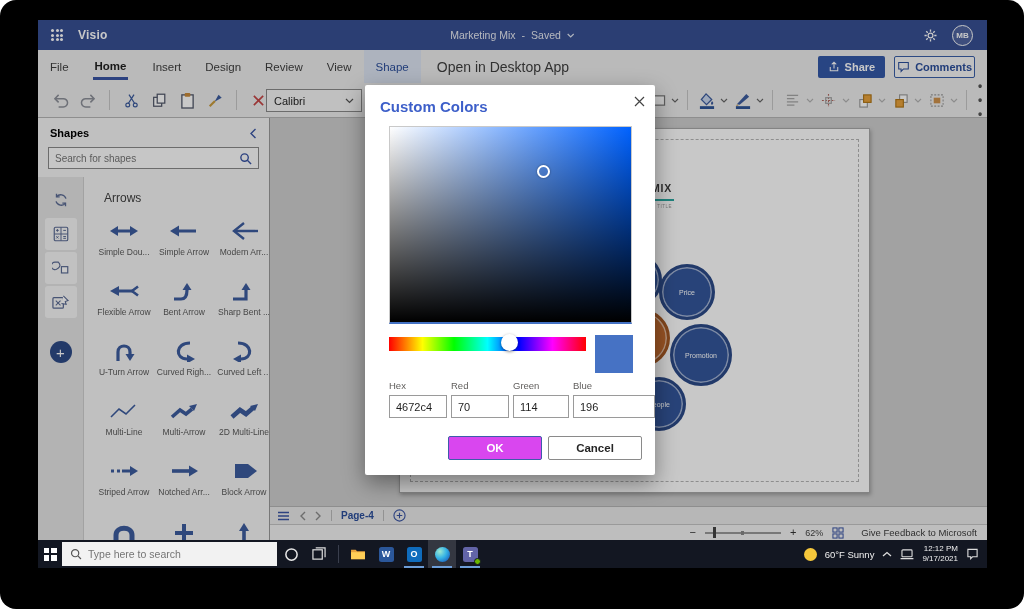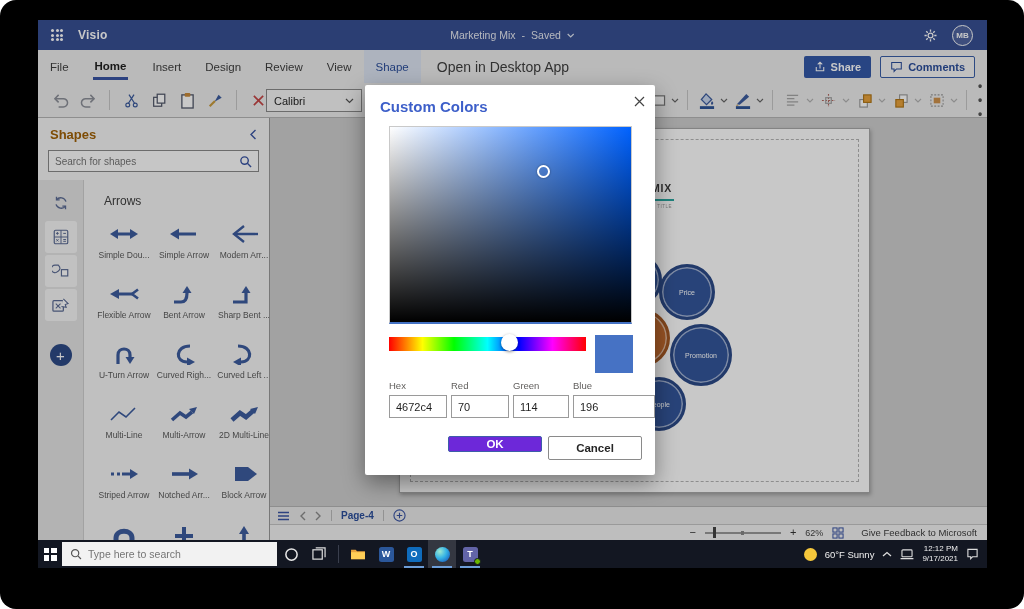--- a/index.html
+++ b/index.html
@@ -20,39 +20,39 @@
 
 
 .menubar{height:33px;background:#EDEDED;display:flex;align-items:center;position:relative}
 .tabs{display:flex;align-items:center;height:100%}
 .tab{padding:0 12px;font-size:11.5px;color:#3f3f3f;height:100%;display:flex;align-items:center}
 .tab.active span{font-weight:700;color:#1f1f1f;border-bottom:3px solid #3A55A4;padding:7px 2px 5px}
 .tab.hl{background:#DDE5F3;color:#2B4E9B}
 .open-desktop{margin-left:16px;font-size:14px;color:#3f3f3f}
 .mb-right{margin-left:auto;display:flex;align-items:center;gap:9px;margin-right:12px}
 .share-btn{height:22px;background:#3358A8;border-radius:2px;color:#fff;font-size:11px;font-weight:600;display:flex;align-items:center;gap:5px;padding:0 10px}
-.comments-btn{height:22px;background:#F5F5F5;border:1px solid #3A5FA8;border-radius:2px;color:#2B4E9B;font-size:11px;font-weight:600;display:flex;align-items:center;gap:5px;padding:0 9px}
+.comments-btn{height:22px;background:#F5F5F5;border:1px solid #3A5FA8;border-radius:2px;color:#2B4E9B;font-size:11px;font-weight:600;display:flex;align-items:center;gap:5px;padding:0 2px}
 
 
 .toolbar{height:35px;background:#EDEDED;position:relative;border-bottom:1px solid #b5b5b5;display:flex;align-items:center}
 .tool{width:24px;height:24px;display:flex;align-items:center;justify-content:center}
 .tdiv{width:1px;height:20px;background:#c6c6c6;margin:0 5px}
 .lefttools{display:flex;align-items:center;margin-left:10px;gap:4px}
 .font-combo{position:absolute;left:228px;top:6px;width:96px;height:23px;border:1px solid #8a8a8a;display:flex;align-items:center;padding:0 7px;font-size:11px;color:#1f1f1f;background:#F5F5F5}
 .font-combo .chev{margin-left:auto}
 .righttools{position:absolute;left:608px;top:0;height:100%;display:flex;align-items:center;gap:3px}
 .tgroup{display:flex;align-items:center;gap:1px}
 .chev{display:inline-block}
 .more{font-size:12px;color:#555;letter-spacing:1px;font-weight:700;margin-left:4px}
 
 
 .main{position:absolute;top:98px;left:0;right:0;bottom:0;display:flex}
 .sidebar{width:232px;background:#F5F5F5;border-right:1px solid #9a9a9a;display:flex;flex-direction:column}
 .panel-head{display:flex;align-items:center;padding:9px 12px 6px 12px}
-.panel-title{font-size:13px;font-weight:700;color:#a16207}
+.panel-title{font-size:11px;font-weight:700;color:#000000}
 .collapse{margin-left:auto}
 .searchbox{margin:2px 10px 8px 10px;height:22px;border:1px solid #8a8a8a;background:#FDFDFD;display:flex;align-items:center;padding:0 6px}
 .searchbox input{border:0;outline:0;flex:1;font-size:10px;color:#555;background:transparent}
 .gallery-wrap{flex:1;display:flex;overflow:hidden}
 .strip{width:46px;background:#E4E4E4;border-right:1px solid #cfcfcf;display:flex;flex-direction:column;align-items:center;padding-top:6px}
 .scell{width:32px;height:32px;display:flex;align-items:center;justify-content:center;margin-bottom:1px;background:#F7F7F7;border-radius:3px;margin-top:1px}
 .scell.plain{background:transparent}
 .plusbtn{width:22px;height:22px;border-radius:50%;background:#2D4A86;color:#fff;display:flex;align-items:center;justify-content:center;margin-top:22px;font-size:15px;font-weight:400}
 .gallery{flex:1;padding:14px 0 0 10px;overflow:hidden;background:#F5F5F5}
 .section-title{font-size:12px;color:#404040;margin-bottom:10px;margin-left:10px}
@@ -109,21 +109,21 @@
 .sv-thumb{position:absolute;left:172px;top:80px;width:13px;height:13px;border:2px solid #fff;border-radius:50%;box-shadow:0 0 2px rgba(0,0,0,.5)}
 .hue{position:absolute;left:24px;top:252px;width:197px;height:14px;background:linear-gradient(to right,#f00 0%,#ff0 17%,#0f0 33%,#0ff 50%,#00f 66%,#f0f 83%,#f00 100%)}
 .hue-thumb{position:absolute;left:136px;top:249px;width:17px;height:17px;background:#fff;border-radius:50%;box-shadow:0 1px 3px rgba(0,0,0,.45)}
 .swatch{position:absolute;left:230px;top:250px;width:38px;height:38px;background:#4672C4}
 .fields{position:absolute;left:24px;top:295px;right:22px;display:flex;gap:4px}
 .field{display:flex;flex-direction:column}
 .flabel{font-size:9.5px;color:#605E5C;margin-bottom:4px}
 .field input{height:23px;border:1px solid #9a9a9a;font-size:11px;color:#1f1f1f;padding:0 6px;outline:none;background:#fff}
 .f-hex{width:58px}.f-r{width:58px}.f-g{width:56px}.f-b{width:82px}
 .dlg-btns{position:absolute;left:83px;top:351px;display:flex;gap:6px}
-.btn-ok{width:94px;height:16px;background:#6d28d9;border:1px solid #3D5DA9;color:#fff;font-size:11.5px;font-weight:600;display:flex;align-items:center;justify-content:center;border-radius:2px}
+.btn-ok{width:94px;height:24px;background:#d946ef;border:1px solid #3D5DA9;color:#fff;font-size:11.5px;font-weight:600;display:flex;align-items:center;justify-content:center;border-radius:2px}
 .btn-cancel{width:94px;height:24px;background:#fff;border:1px solid #8a8a8a;color:#262626;font-size:11.5px;font-weight:600;display:flex;align-items:center;justify-content:center;border-radius:2px}
 </style>
 </head>
 <body>
 
 <div class="frame">
 <div class="screen">
 <div class="app">
 
   <div class="titlebar">

